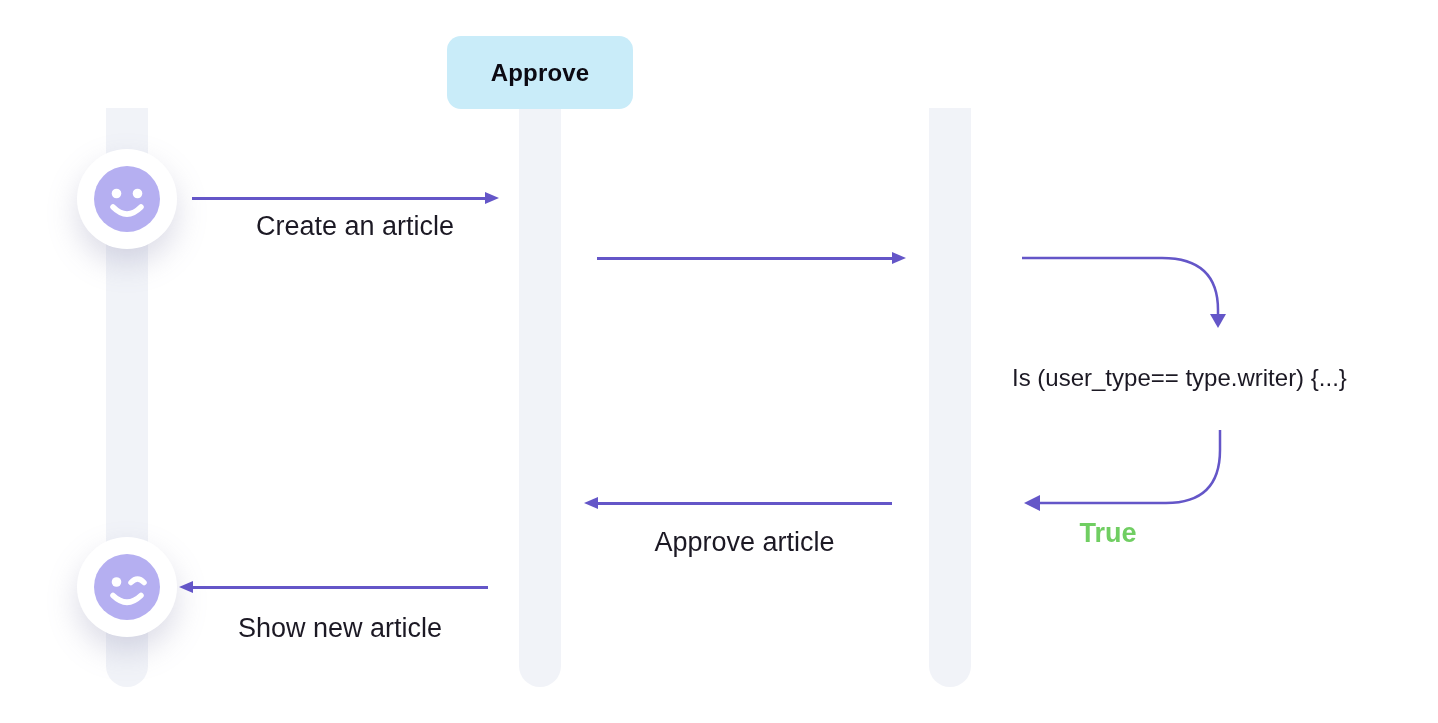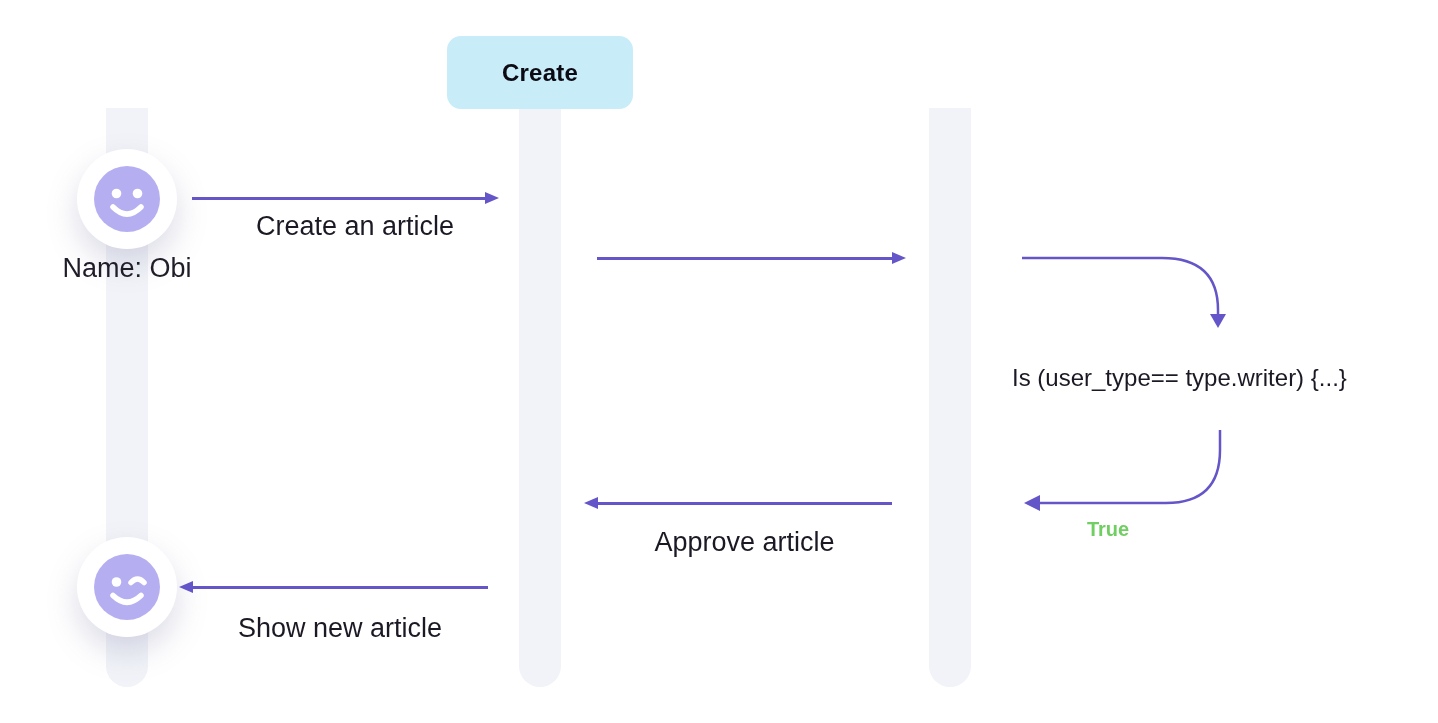--- a/index.html
+++ b/index.html
@@ -72,55 +72,54 @@
   .curve1{left:1022px;top:250px;}
   .curve2{left:1022px;top:428px;}
   .curve path{stroke:var(--arrow,#6456c8);stroke-width:2.5;fill:none;}
   .curve polygon{fill:var(--arrow,#6456c8);}
   .condition-label{
     position:absolute;left:1012px;top:364px;
     font-size:24px;color:#1c1924;white-space:nowrap;
   }
   .result-label{
     position:absolute;left:1040px;top:518px;width:136px;
-    text-align:center;font-size:20px;font-weight:700;
+    text-align:center;font-size:27px;font-weight:700;
     color:var(--result_green,#70ce62);
   }
 </style>
 </head>
 <body style="--lifeline: #f1f3f8; --arrow: #6456c8; --avatar_face: #b5aff1; --result_green: #70ce62; --actor0: #c7c0f5; --actor1: #c9ecf9; --actor2: #c8f5d8;">
 
 <div class="canvas">
 
   <div class="lifeline lifeline-user"></div>
   <div class="lifeline lifeline-client"></div>
   <div class="lifeline lifeline-server"></div>
 
   <div class="actor actor-client">
-    <span>Create</span>
+    <span>Approve</span>
   </div>
 
   <div class="avatar avatar-top">
     <svg width="66" height="66" viewBox="0 0 66 66">
       <circle class="face" cx="33" cy="33" r="33"></circle>
       <circle class="face-eye" cx="22.5" cy="27.5" r="4.8"></circle>
       <circle class="face-eye" cx="43.5" cy="27.5" r="4.8"></circle>
       <path class="face-detail" d="M19,41 Q33,55 47,41"></path>
     </svg>
   </div>
   <div class="avatar avatar-bottom">
     <svg width="66" height="66" viewBox="0 0 66 66">
       <circle class="face" cx="33" cy="33" r="33"></circle>
       <circle class="face-eye" cx="22.5" cy="28" r="4.8"></circle>
       <path class="face-detail" d="M37,28.5 Q43.5,21.5 50,28.5" stroke-width="5"></path>
       <path class="face-detail" d="M19,41.5 Q33,55 47,41.5"></path>
     </svg>
   </div>
 
-  <div class="name-label">Name: Obi</div>
 
   <div class="arrow right msg1-line"></div>
   <div class="msg-label msg1-label">Create an article</div>
 
   <div class="arrow right msg2-line"></div>
 
   <div class="arrow left msg3-line"></div>
   <div class="msg-label msg3-label">Approve article</div>
 
   <div class="arrow left msg4-line"></div>

